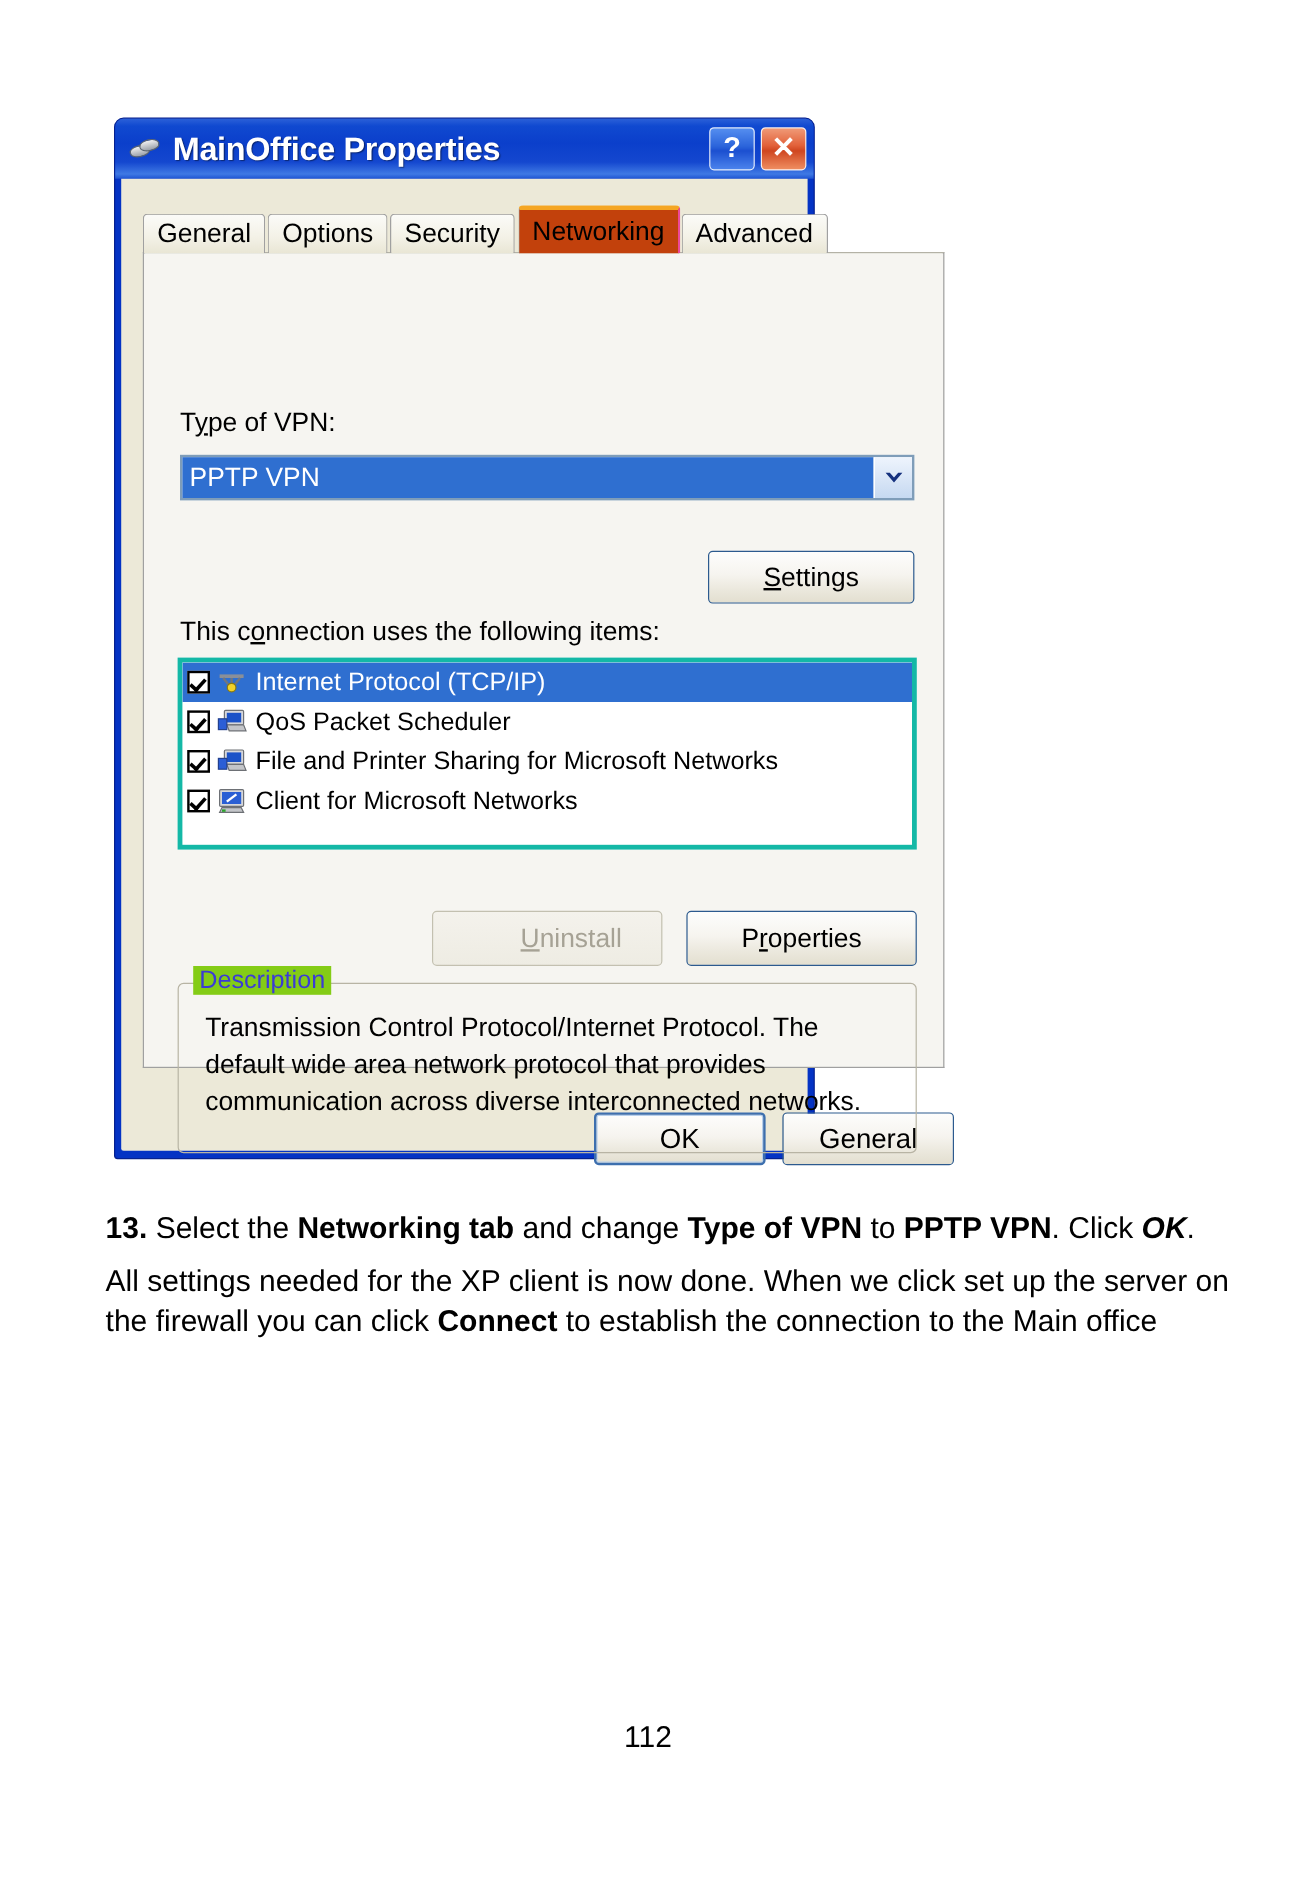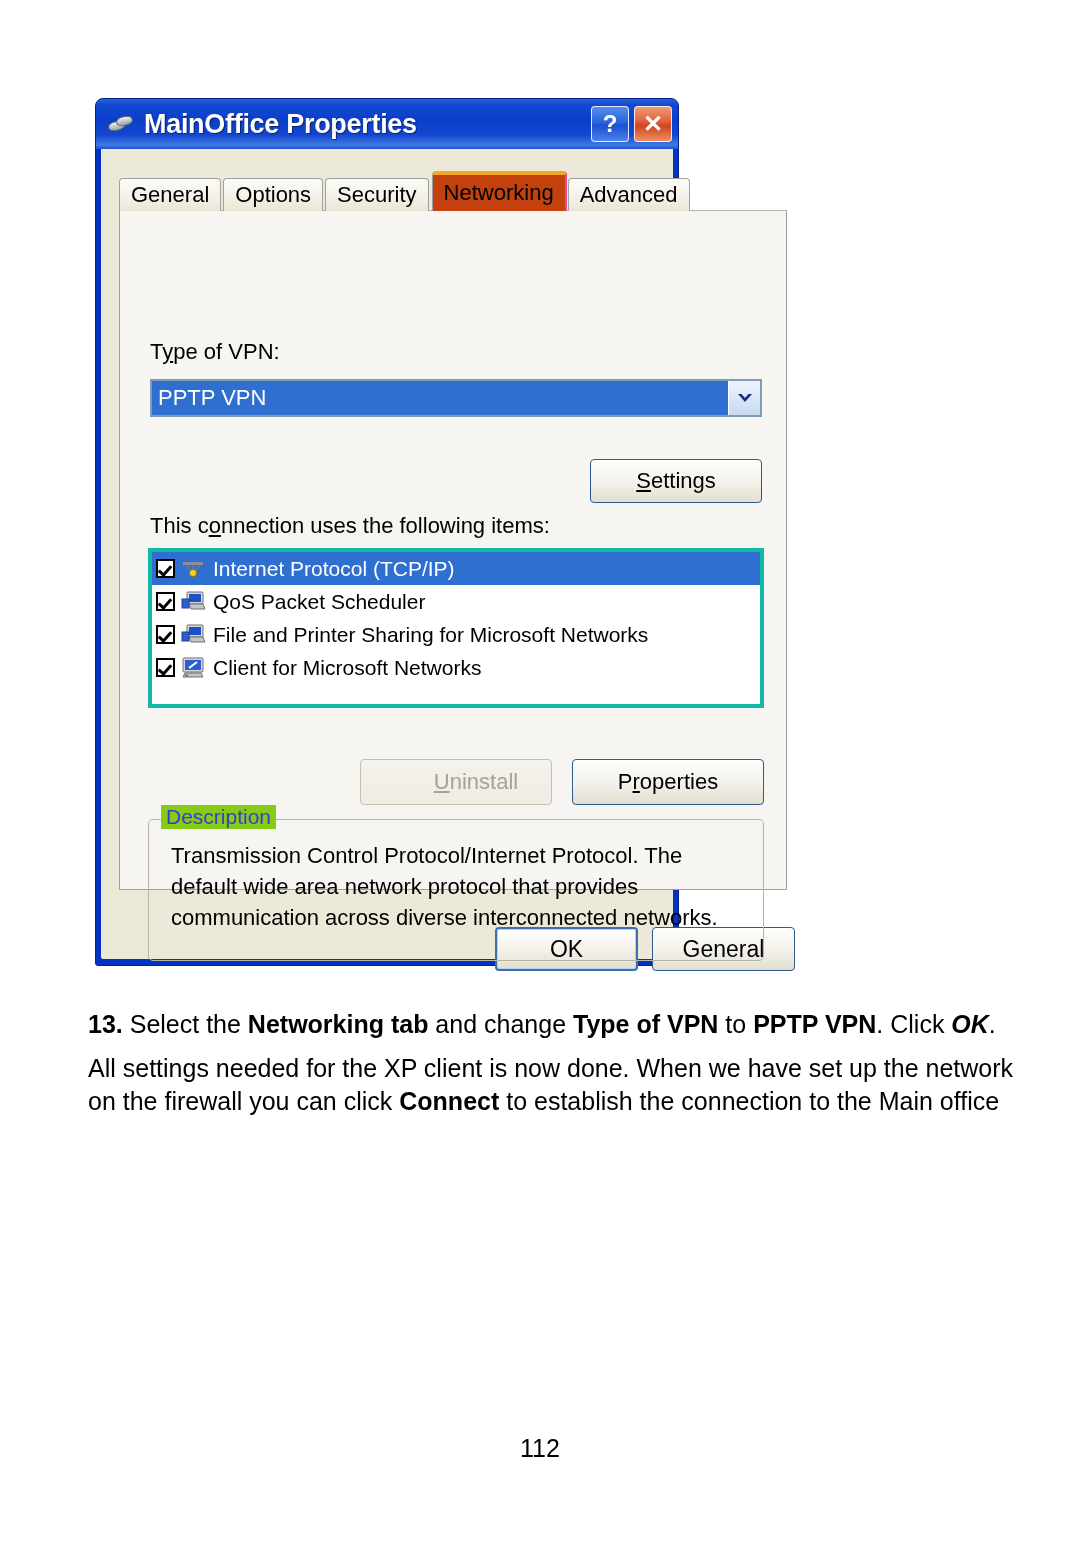--- a/index.html
+++ b/index.html
@@ -469,16 +469,16 @@
     <div class="xpbtn footer-btn" style="left:551px; top:758px;">General</div>
 
   </div>
 </div>
 
 <div class="doc-text" style="top:1008px;">
   <b>13.</b><span> Select the </span><b>Networking tab</b><span> and change </span><b>Type of VPN</b><span> to </span><b>PPTP VPN</b><span>. Click </span><i>OK</i><span>.</span>
 </div>
 
 <div class="doc-text" style="top:1052px;">
-  <span>All settings needed for the XP client is now done. When we have set up the network on the firewall you can click </span><b>Connect</b><span> to establish the connection to the Main office</span>
+  <span>All settings needed for the XP client is now done. When we click set up the server on the firewall you can click </span><b>Connect</b><span> to establish the connection to the Main office</span>
 </div>
 
 <div class="page-num">112</div>
 
 </body></html>

